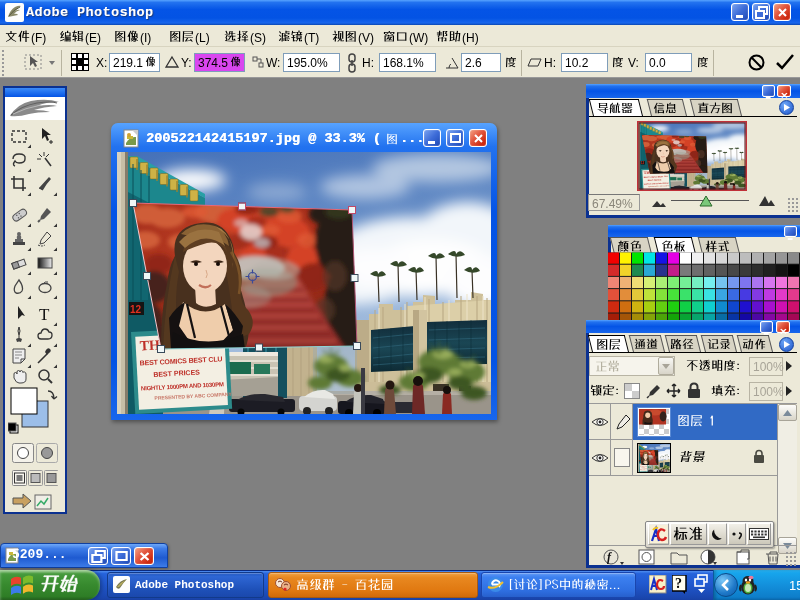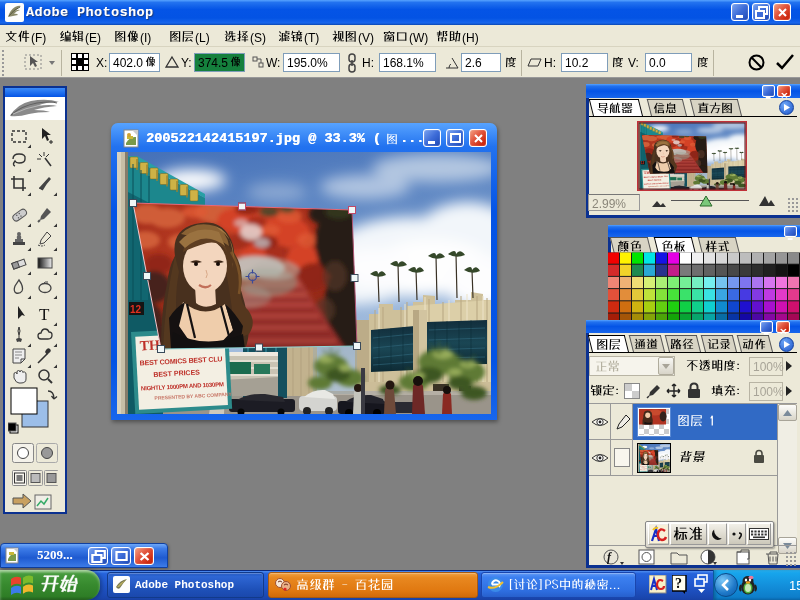--- a/index.html
+++ b/index.html
@@ -54,25 +54,25 @@
 </svg><div style="position:absolute;left:61px;top:50px;width:1px;height:26px;background:#b8b4a0"></div><svg class="abs" style="left:71px;top:53px" width="20" height="20">
     <rect x="0.5" y="0.5" width="5" height="5" fill="#fff" stroke="#000" stroke-width="1"></rect>
     <rect x="6.5" y="0.5" width="5" height="5" fill="#fff" stroke="#000" stroke-width="1"></rect>
     <rect x="12.5" y="0.5" width="5" height="5" fill="#fff" stroke="#000" stroke-width="1"></rect>
     <rect x="0.5" y="6.5" width="5" height="5" fill="#fff" stroke="#000" stroke-width="1"></rect>
     <rect x="6.5" y="6.5" width="5" height="5" fill="#000" stroke="#000" stroke-width="1"></rect>
     <rect x="12.5" y="6.5" width="5" height="5" fill="#fff" stroke="#000" stroke-width="1"></rect>
     <rect x="0.5" y="12.5" width="5" height="5" fill="#fff" stroke="#000" stroke-width="1"></rect>
     <rect x="6.5" y="12.5" width="5" height="5" fill="#fff" stroke="#000" stroke-width="1"></rect>
     <rect x="12.5" y="12.5" width="5" height="5" fill="#fff" stroke="#000" stroke-width="1"></rect>
-  </svg><div style="position:absolute;left:96px;top:56px;font-size:12px;color:#000;">X:</div><div style="position:absolute;left:109px;top:53px;width:51px;font-size:12px;background:#fff;border:1px solid #7F9DB9;height:19px;padding:2px 0 0 3px">402.0</div><svg style="position:absolute;left:145px;top:56px;overflow:visible" width="13" height="14">
+  </svg><div style="position:absolute;left:96px;top:56px;font-size:12px;color:#000;">X:</div><div style="position:absolute;left:109px;top:53px;width:51px;font-size:12px;background:#fff;border:1px solid #7F9DB9;height:19px;padding:2px 0 0 3px">219.1</div><svg style="position:absolute;left:145px;top:56px;overflow:visible" width="13" height="14">
     <path d="M8.7 7.8 10.2 6.5 9.6 6.1 8.0 7.4ZM7.7 5.4V3.5H8.7V5.4ZM6.6 3.5V5.4H5.6V3.5ZM7.5 1.6 6.9 3.0H5.6V2.8H5.1L5.9 1.6ZM3.4 0.7 0.8 5.9 1.7 6.1 2.1 5.3V10.2H3.2V3.2L4.4 0.9ZM7.2 6.0 7.3 5.9H8.7V6.1H9.7V3.0H8.0L8.7 1.1H6.3L6.5 0.8L5.6 0.5L3.6 3.4L4.5 3.7L4.5 3.6V6.1H5.6V5.9H6.0L3.7 7.2L4.2 7.6L6.5 6.4L6.6 6.7L3.8 8.4L4.3 8.8L6.9 7.3Q6.9 7.4 7.0 7.6L3.9 9.6L4.5 10.1L7.1 8.3Q7.2 8.6 7.2 8.9Q7.2 9.3 7.1 9.7L6.0 9.5L5.8 10.0L7.9 10.4Q8.2 9.5 8.2 8.7L9.5 9.6L10.1 9.2L8.1 7.8Q7.8 6.9 7.2 6.0Z" fill="#000"></path>
   </svg><svg class="abs" style="left:165px;top:55px" width="14" height="14">
     <path d="M7 2 L13 12 L1 12 Z" fill="none" stroke="#333" stroke-width="1.3"></path>
-  </svg><div style="position:absolute;left:181px;top:56px;font-size:12px;color:#000;">Y:</div><div style="position:absolute;left:194px;top:53px;width:51px;font-size:12px;background:#15803d;border:1px solid #7F9DB9;height:19px;padding:2px 0 0 3px">374.5</div><svg style="position:absolute;left:230px;top:56px;overflow:visible" width="13" height="14">
+  </svg><div style="position:absolute;left:181px;top:56px;font-size:12px;color:#000;">Y:</div><div style="position:absolute;left:194px;top:53px;width:51px;font-size:12px;background:#d946ef;border:1px solid #7F9DB9;height:19px;padding:2px 0 0 3px">374.5</div><svg style="position:absolute;left:230px;top:56px;overflow:visible" width="13" height="14">
     <path d="M8.7 7.8 10.2 6.5 9.6 6.1 8.0 7.4ZM7.7 5.4V3.5H8.7V5.4ZM6.6 3.5V5.4H5.6V3.5ZM7.5 1.6 6.9 3.0H5.6V2.8H5.1L5.9 1.6ZM3.4 0.7 0.8 5.9 1.7 6.1 2.1 5.3V10.2H3.2V3.2L4.4 0.9ZM7.2 6.0 7.3 5.9H8.7V6.1H9.7V3.0H8.0L8.7 1.1H6.3L6.5 0.8L5.6 0.5L3.6 3.4L4.5 3.7L4.5 3.6V6.1H5.6V5.9H6.0L3.7 7.2L4.2 7.6L6.5 6.4L6.6 6.7L3.8 8.4L4.3 8.8L6.9 7.3Q6.9 7.4 7.0 7.6L3.9 9.6L4.5 10.1L7.1 8.3Q7.2 8.6 7.2 8.9Q7.2 9.3 7.1 9.7L6.0 9.5L5.8 10.0L7.9 10.4Q8.2 9.5 8.2 8.7L9.5 9.6L10.1 9.2L8.1 7.8Q7.8 6.9 7.2 6.0Z" fill="#000"></path>
   </svg><svg class="abs" style="left:252px;top:56px" width="13" height="13">
     <rect x="1" y="1" width="4" height="4" fill="none" stroke="#555"></rect>
     <rect x="7" y="7" width="4" height="4" fill="none" stroke="#555"></rect>
     <path d="M5 3 H9 V7" fill="none" stroke="#555"></path>
   </svg><div style="position:absolute;left:266px;top:56px;font-size:12px;color:#000;">W:</div><div style="position:absolute;left:283px;top:53px;width:57px;font-size:12px;background:#fff;border:1px solid #7F9DB9;height:19px;padding:2px 0 0 3px">195.0%</div><svg class="abs" style="left:346px;top:52px" width="12" height="22">
     <rect x="3" y="2" width="6" height="8" rx="3" fill="none" stroke="#444" stroke-width="1.5"></rect>
     <rect x="3" y="12" width="6" height="8" rx="3" fill="none" stroke="#444" stroke-width="1.5"></rect>
     <line x1="6" y1="8" x2="6" y2="14" stroke="#444" stroke-width="1.5"></line>
   </svg><div style="position:absolute;left:362px;top:56px;font-size:12px;color:#000;">H:</div><div style="position:absolute;left:379px;top:53px;width:57px;font-size:12px;background:#fff;border:1px solid #7F9DB9;height:19px;padding:2px 0 0 3px">168.1%</div><svg class="abs" style="left:444px;top:55px" width="16" height="16">
@@ -627,21 +627,21 @@
   </svg><div style="position:absolute;left:649px;top:99px;width:36px;height:18px;background:#D8D4C4;border:1px solid #555;border-bottom:none;transform:skewX(14deg)"></div><svg style="position:absolute;left:653px;top:102px;overflow:visible" width="26" height="15">
     <path d="M9.8 10.3H5.9V8.8H9.8ZM4.7 7.9V11.2H5.9V10.9H9.8V11.3H11.0V8.3H5.9V7.9ZM10.4 6.6H5.1V7.2H10.4ZM5.1 4.8V5.3H10.5V4.8ZM4.4 3.7H11.2V3.1H4.4ZM5.8 0.8 5.5 1.3 10.1 2.5 10.3 1.9ZM3.7 0.8 0.8 6.4 1.8 6.7 2.4 5.6V11.2H3.5V3.5H3.4L4.7 1.0Z M19.8 7.8H18.7V9.9H19.8ZM13.9 10.8 14.9 8.0 13.8 7.8 12.9 10.6ZM17.1 10.3V7.7H15.9V10.9H22.3V9.9H21.1V10.3ZM22.2 9.6 23.1 9.3 22.1 7.7 21.1 8.0ZM15.1 5.6H21.0V6.6H15.1ZM15.1 4.1H21.0V5.0H15.1ZM21.0 3.5H15.1V2.6H21.0ZM21.0 7.4H22.2V2.0H17.1L18.2 1.0L17.4 0.6L15.9 2.0H15.1V1.8H14.0V7.4H15.1V7.1H21.0Z" fill="#000"></path>
   </svg><div style="position:absolute;left:692px;top:99px;width:48px;height:18px;background:#D8D4C4;border:1px solid #555;border-bottom:none;transform:skewX(14deg)"></div><svg style="position:absolute;left:697px;top:102px;overflow:visible" width="38" height="15">
     <path d="M3.7 7.4H9.0V8.5H3.7ZM9.0 5.8V6.8H3.7V5.8ZM3.7 5.2V4.1H9.0V5.2ZM7.0 0.6H5.8V1.8H1.3V2.4H5.8V3.6H3.7V3.3H2.5V10.3H1.0V10.8H11.6V10.3H10.2V3.6H7.0V2.4H11.4V1.8H7.0ZM3.7 10.3V9.0H9.0V10.3Z M23.4 3.5H19.0V0.6H17.9V3.5H12.6V4.1H16.9L13.6 11.0L14.7 11.2L16.8 6.6H21.4L20.2 10.4L18.7 10.0L18.4 10.5L21.0 11.3L22.7 6.1H17.1L18.0 4.1H23.4Z M32.7 7.9 33.6 7.6V10.3H26.4V1.7H33.6V7.6L30.5 5.3L33.1 3.0H29.3L29.9 2.2L28.9 2.0L27.2 4.3L26.8 4.7H26.8L26.4 5.3L27.5 5.5L28.1 4.6L29.1 5.3L26.5 7.6L27.4 7.9L29.8 5.8ZM29.7 4.8 28.6 4.0 28.9 3.6H31.2ZM31.3 8.4 31.9 8.0 29.1 7.0 28.5 7.4ZM31.1 9.9 31.7 9.4 28.9 8.4 28.2 8.8ZM34.8 11.2V1.2H26.4V0.8H25.2V11.2H26.4V10.8H33.6V11.2Z" fill="#000"></path>
   </svg><div style="position:absolute;left:589px;top:116px;width:208px;height:1px;background:#000"></div><div style="position:absolute;left:779px;top:100px;width:15px;height:15px;border-radius:50%;background:radial-gradient(circle at 35% 30%,#6FA8F8,#1E55C8);border:1px solid #1040A0"></div><svg class="abs" style="left:783px;top:104px" width="8" height="8">
     <path d="M1 0 L7 3.5 L1 7Z" fill="#fff"></path>
   </svg><svg class="abs" style="left:637px;top:121px" width="110" height="70" viewBox="0 0 110 70">
 <use href="#scene" width="110" height="70"></use>
 <rect x="0.5" y="0.5" width="109" height="69" fill="none" stroke="#C03038" stroke-width="2"></rect>
 <rect x="2" y="2" width="106" height="66" fill="none" stroke="#5A1A1A" stroke-width="1"></rect>
-</svg><div style="position:absolute;left:588px;top:194px;width:52px;height:17px;background:#ECE9D8;border:1px solid #999;border-top-color:#777;color:#8a867a;font-size:12px;padding:2px 0 0 3px">2.99%</div><svg class="abs" style="left:651px;top:198px" width="16" height="10">
+</svg><div style="position:absolute;left:588px;top:194px;width:52px;height:17px;background:#ECE9D8;border:1px solid #999;border-top-color:#777;color:#8a867a;font-size:12px;padding:2px 0 0 3px">67.49%</div><svg class="abs" style="left:651px;top:198px" width="16" height="10">
     <path d="M1 9 L6 3 L11 9 Z M8 9 L12 5 L15 9" fill="#333"></path>
   </svg><div style="position:absolute;left:671px;top:200px;width:78px;height:1px;background:#555"></div><svg class="abs" style="left:699px;top:195px" width="14" height="12">
     <path d="M7 1 L13 11 L1 11 Z" fill="#7AC87A" stroke="#2A6A2A"></path>
   </svg><svg class="abs" style="left:757px;top:194px" width="20" height="14">
     <path d="M2 12 L8 2 L13 12Z M10 12 L14 6 L18 12" fill="#333"></path>
   </svg><svg class="abs" style="left:788px;top:198px" width="12" height="14">
     <rect x="0" y="0" width="2" height="2" fill="#999"></rect>
     <rect x="4" y="0" width="2" height="2" fill="#999"></rect>
     <rect x="8" y="0" width="2" height="2" fill="#999"></rect>
     <rect x="0" y="4" width="2" height="2" fill="#999"></rect>
@@ -960,21 +960,21 @@
       <rect x="8.8" y="6.5" width="2.2" height="2"></rect>
       <rect x="12.2" y="6.5" width="2.2" height="2"></rect>
       <rect x="15.6" y="6.5" width="2.2" height="2"></rect>
       <rect x="4" y="9.5" width="12" height="1.6"></rect>
     </g>
   </svg><div style="position:absolute;left:0px;top:543px;width:168px;height:25px;border-radius:4px 4px 0 0;background:linear-gradient(180deg,#6FA8F8 0%,#3D7CE8 20%,#1E5AD0 60%,#3D7CE8 100%);border:1px solid #1040A0;box-shadow:1px 1px 3px rgba(0,0,0,.3)"></div><svg class="abs" style="left:4px;top:546px" width="17" height="18">
 <rect x="2" y="2" width="12" height="15" fill="#fff" stroke="#888"></rect>
 <path d="M9 2 h5 v5 Z" fill="#ccc"></path>
 <path d="M4 13 Q7 7 12 8 L12 15 L4 15Z" fill="#7a9a4a"></path>
 <rect x="5" y="6" width="5" height="3" fill="#c8b838"></rect>
-</svg><div style="position:absolute;left:37px;top:547px;font-family:Liberation Serif, serif;font-weight:bold;font-size:13px;color:#fff">5209...</div><div style="position:absolute;left:88px;top:547px;width:20px;height:18px;border-radius:3px;background:linear-gradient(135deg,#7BA4F0 0%,#3D6CD8 50%,#1E48B4 100%);border:1px solid #fff;box-shadow:inset 0 0 1px #fff"><svg width="18" height="16">
+</svg><div style="position:absolute;left:12px;top:547px;font-family:Liberation Mono, monospace;font-weight:bold;font-size:13px;color:#fff">5209...</div><div style="position:absolute;left:88px;top:547px;width:20px;height:18px;border-radius:3px;background:linear-gradient(135deg,#7BA4F0 0%,#3D6CD8 50%,#1E48B4 100%);border:1px solid #fff;box-shadow:inset 0 0 1px #fff"><svg width="18" height="16">
       <g transform="scale(1.125,1.000)">
         <rect x="6" y="3" width="8" height="7" fill="none" stroke="#fff" stroke-width="2"></rect>
         <rect x="3" y="7" width="8" height="7" fill="#3D6CD8" stroke="#fff" stroke-width="2"></rect>
       </g>
     </svg></div><div style="position:absolute;left:111px;top:547px;width:20px;height:18px;border-radius:3px;background:linear-gradient(135deg,#7BA4F0 0%,#3D6CD8 50%,#1E48B4 100%);border:1px solid #fff;box-shadow:inset 0 0 1px #fff"><svg width="18" height="16">
       <g transform="scale(1.125,1.000)">
         <rect x="4" y="4" width="9" height="8" fill="none" stroke="#fff" stroke-width="2"></rect>
       </g>
     </svg></div><div style="position:absolute;left:134px;top:547px;width:20px;height:18px;border-radius:3px;background:linear-gradient(135deg,#F3A183 0%,#E35A43 40%,#CE2A10 80%);border:1px solid #fff;box-shadow:inset 0 0 1px #fff"><svg width="18" height="16">
       <g transform="scale(1.125,1.000)">

